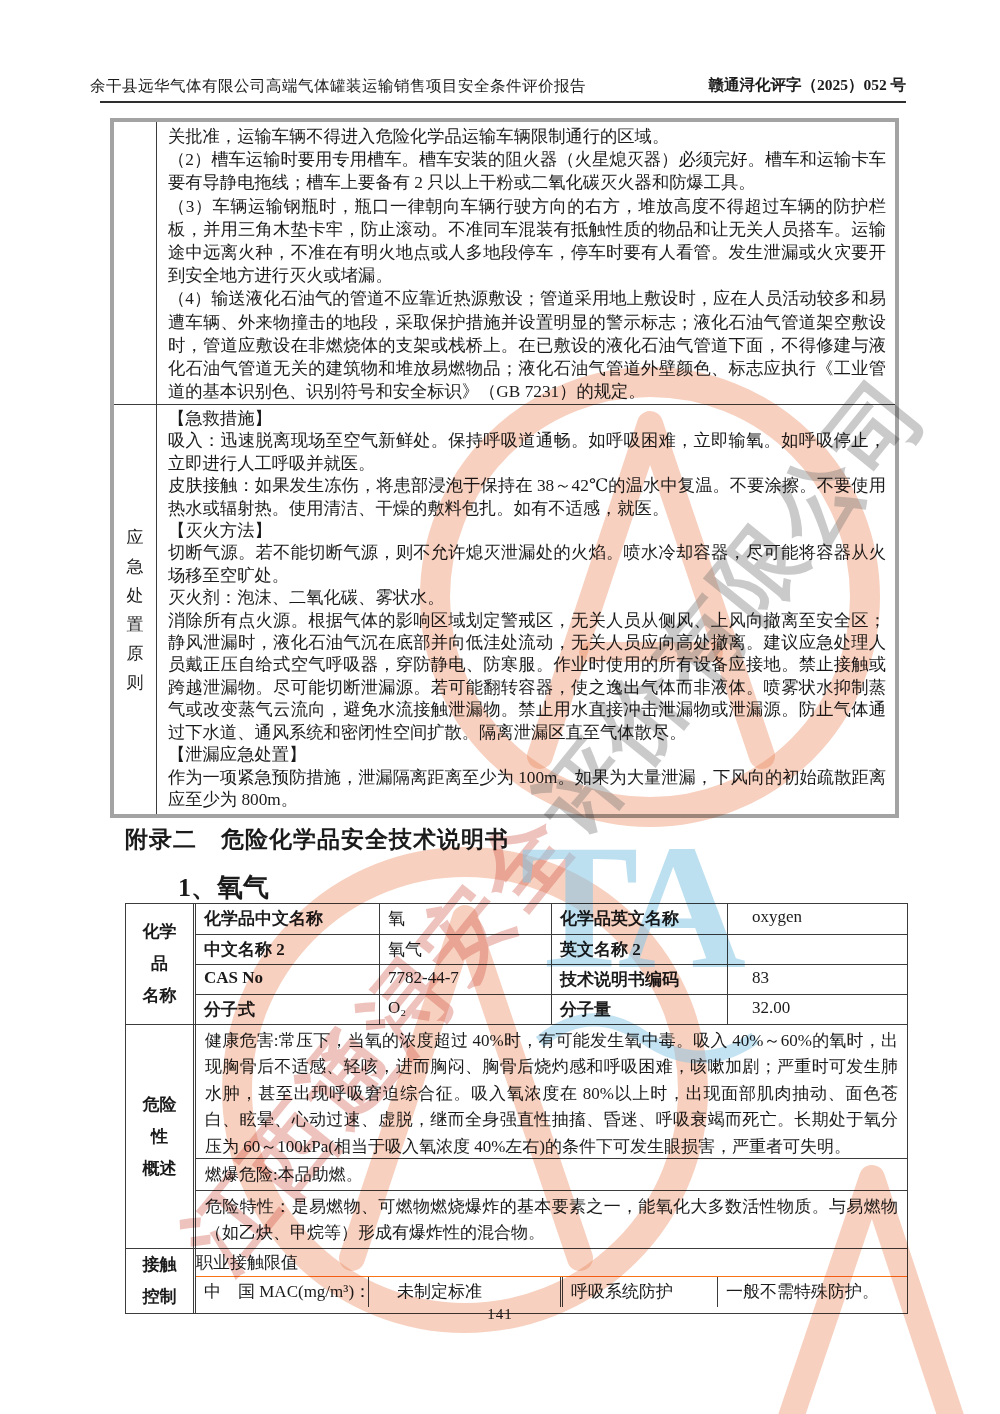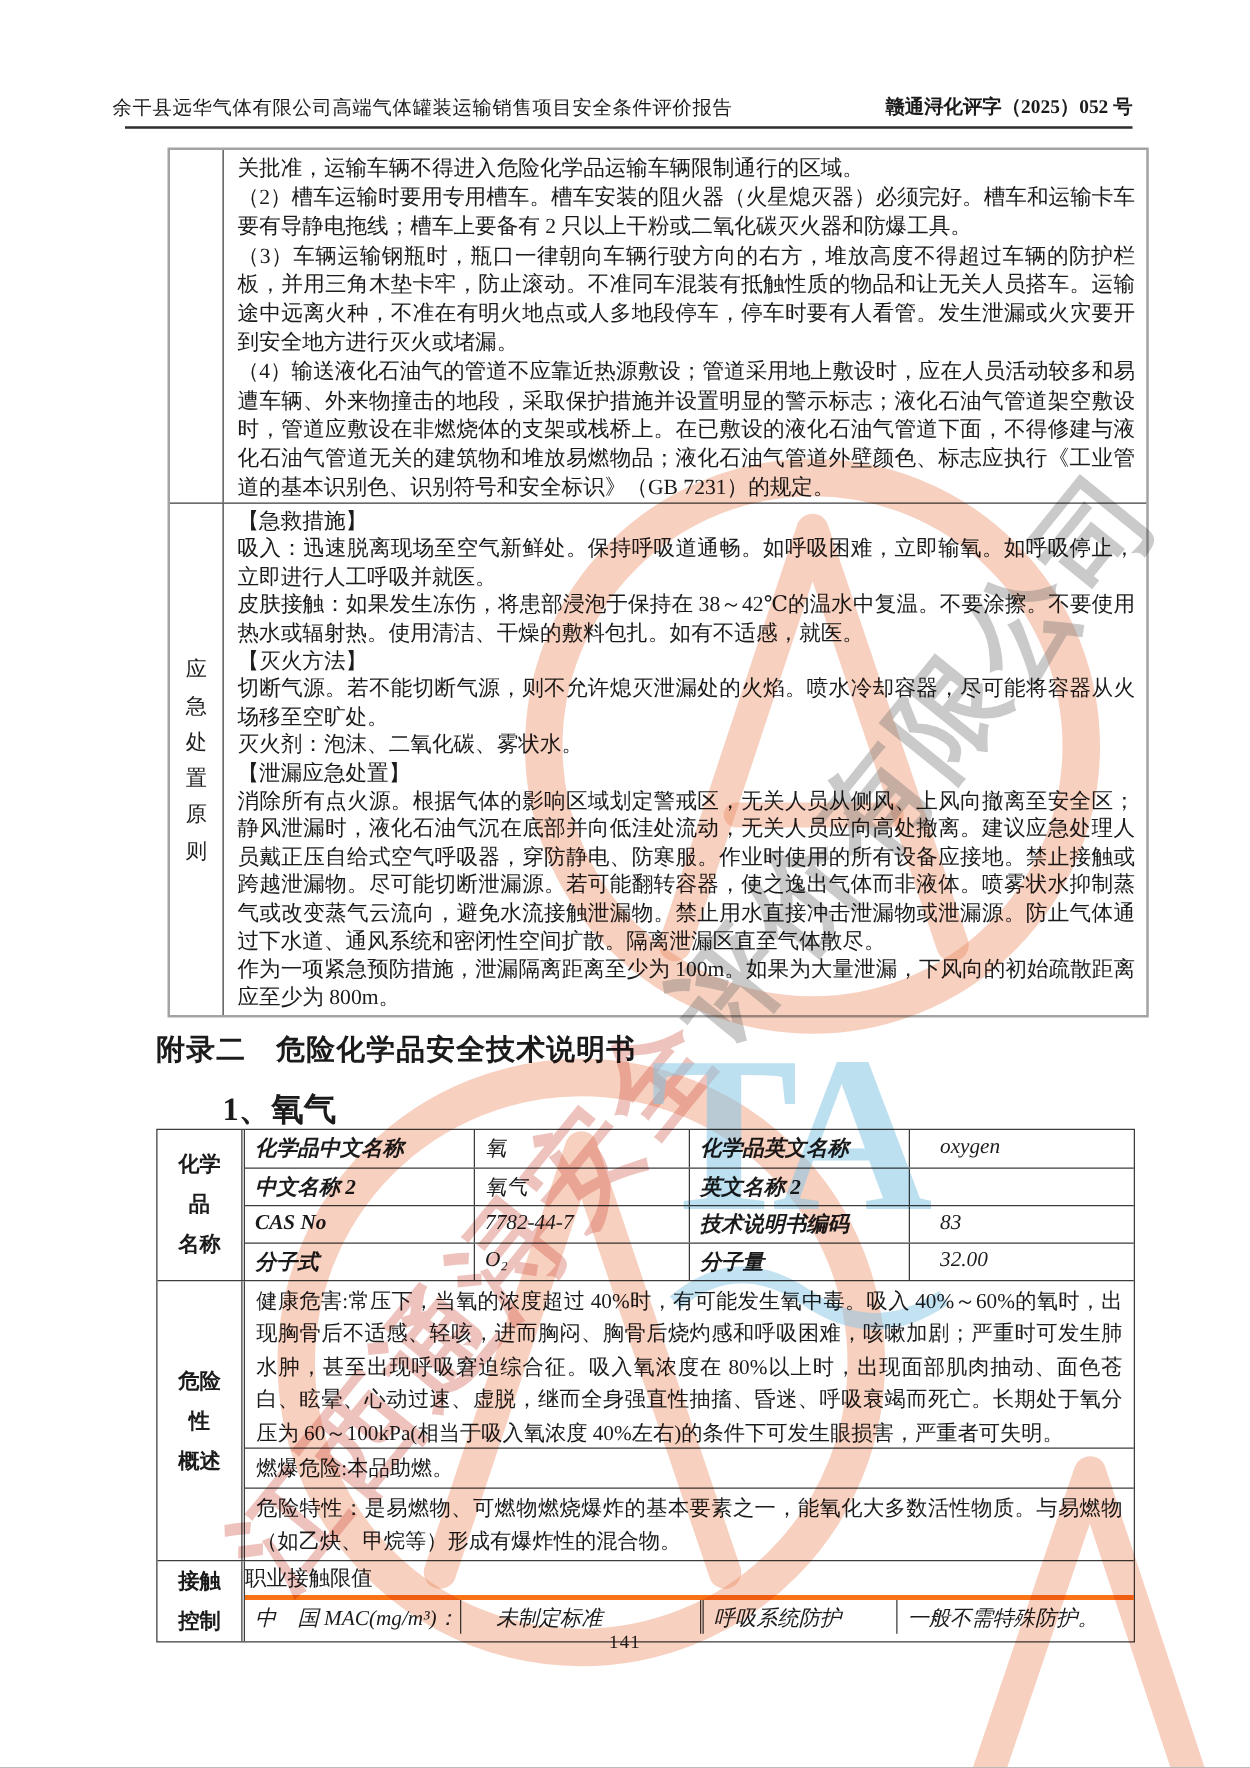--- a/index.html
+++ b/index.html
@@ -13,21 +13,21 @@
     color:#1b1b1b;
   }
   .abs{position:absolute;}
 
   
   .hdr-left{left:90px;top:76px;font-size:15.5px;letter-spacing:.5px;font-family:Liberation Serif, serif;}
   .hdr-right{right:94px;top:75px;font-size:15.5px;font-weight:bold;}
   .hdr-rule{left:100px;top:101px;width:806px;border-top:2px solid #2e2e2e;height:0;}
 
   
-  .t1{left:134px;top:118px;width:781px;border:2px solid #a3a3a3;background:transparent;}
+  .t1{left:110px;top:118px;width:781px;border:4px solid #a3a3a3;background:transparent;}
   .t1-row{display:flex;box-sizing:border-box;}
   .t1-row + .t1-row{border-top:1px solid #3c3c3c;}
   .t1-label{
     width:43px;flex:0 0 43px;border-right:1px solid #3c3c3c;box-sizing:border-box;
     display:flex;align-items:center;justify-content:center;text-align:center;
     font-size:17px;line-height:29px;white-space:pre-line;
   }
   .t1-body{flex:1;box-sizing:border-box;padding:3px 9px 0 11px;overflow:hidden;}
   .t1-body p{margin:0;font-size:17.3px;line-height:23.2px;text-align:justify;}
   .rowA{height:282px;}
@@ -43,33 +43,33 @@
   .t2-block{display:flex;box-sizing:border-box;}
   .t2-block + .t2-block{border-top:1px solid #3c3c3c;}
   .t2-label{
     width:70px;flex:0 0 70px;border-right:3px double #3c3c3c;box-sizing:border-box;
     display:flex;align-items:center;justify-content:center;text-align:center;
     font-size:17px;font-weight:bold;line-height:32px;white-space:pre-line;
   }
   .t2-body{flex:1;min-width:0;}
   .nrow{display:flex;height:30px;box-sizing:border-box;}
   .nrow + .nrow{border-top:1px solid #3c3c3c;}
-  .cell{box-sizing:border-box;padding:3px 6px 0 8px;font-size:17px;overflow:hidden;white-space:nowrap;font-style:italic;}
+  .cell{box-sizing:border-box;padding:3px 6px 0 8px;font-size:17px;overflow:hidden;white-space:nowrap;}
   .ck{font-weight:bold;}
   .nk1{width:183px;flex:0 0 183px;}
   .nv1{width:172px;flex:0 0 172px;border-left:1px solid #3c3c3c;}
   .nk2{width:176px;flex:0 0 176px;border-left:1px solid #3c3c3c;}
   .nv2{flex:1;border-left:1px solid #3c3c3c;padding-left:24px;}
   .hz{padding:3px 9px 2px 9px;font-size:17px;line-height:26.4px;text-align:justify;box-sizing:border-box;}
   .hz + .hz{border-top:1px solid #3c3c3c;}
   .hz-health{height:133px;}
   .hz-exp{height:32px;}
   .hz-char{height:58px;}
   .ex-title{height:27px;box-sizing:border-box;text-align:left;font-size:17px;padding-top:2px;}
-  .ex-row{display:flex;height:31px;border-top:4px solid #f97316;box-sizing:border-box;}
+  .ex-row{display:flex;height:31px;border-top:1px solid #f97316;box-sizing:border-box;}
   .m1{width:172px;flex:0 0 172px;}
   .m2{width:192px;flex:0 0 192px;border-left:1px solid #3c3c3c;padding-left:28px;}
   .m3{width:157px;flex:0 0 157px;border-left:3px double #3c3c3c;}
   .m4{flex:1;border-left:1px solid #3c3c3c;}
 
   
   .pageno{left:0;top:1306px;width:1000px;text-align:center;font-size:15px;letter-spacing:1px;}
 
   
   .wm{position:absolute;inset:0;pointer-events:none;mix-blend-mode:multiply;z-index:6;}
@@ -117,22 +117,22 @@
 置
 原
 则</div>
         <div class="t1-body">
           <p>【急救措施】</p>
           <p>吸入：迅速脱离现场至空气新鲜处。保持呼吸道通畅。如呼吸困难，立即输氧。如呼吸停止，立即进行人工呼吸并就医。</p>
           <p>皮肤接触：如果发生冻伤，将患部浸泡于保持在 38～42℃的温水中复温。不要涂擦。不要使用热水或辐射热。使用清洁、干燥的敷料包扎。如有不适感，就医。</p>
           <p>【灭火方法】</p>
           <p>切断气源。若不能切断气源，则不允许熄灭泄漏处的火焰。喷水冷却容器，尽可能将容器从火场移至空旷处。</p>
           <p>灭火剂：泡沫、二氧化碳、雾状水。</p>
+          <p>消除所有点火源。根据气体的影响区域划定警戒区，无关人员从侧风、上风向撤离至安全区；静风泄漏时，液化石油气沉在底部并向低洼处流动，无关人员应向高处撤离。建议应急处理人员戴正压自给式空气呼吸器，穿防静电、防寒服。作业时使用的所有设备应接地。禁止接触或跨越泄漏物。尽可能切断泄漏源。若可能翻转容器，使之逸出气体而非液体。喷雾状水抑制蒸气或改变蒸气云流向，避免水流接触泄漏物。禁止用水直接冲击泄漏物或泄漏源。防止气体通过下水道、通风系统和密闭性空间扩散。隔离泄漏区直至气体散尽。</p>
           <p>【泄漏应急处置】</p>
-          <p>消除所有点火源。根据气体的影响区域划定警戒区，无关人员从侧风、上风向撤离至安全区；静风泄漏时，液化石油气沉在底部并向低洼处流动，无关人员应向高处撤离。建议应急处理人员戴正压自给式空气呼吸器，穿防静电、防寒服。作业时使用的所有设备应接地。禁止接触或跨越泄漏物。尽可能切断泄漏源。若可能翻转容器，使之逸出气体而非液体。喷雾状水抑制蒸气或改变蒸气云流向，避免水流接触泄漏物。禁止用水直接冲击泄漏物或泄漏源。防止气体通过下水道、通风系统和密闭性空间扩散。隔离泄漏区直至气体散尽。</p>
           <p>作为一项紧急预防措施，泄漏隔离距离至少为 100m。如果为大量泄漏，下风向的初始疏散距离应至少为 800m。</p>
         </div>
       </div>
     </div>
 
     <div class="abs apx-title">附录二　危险化学品安全技术说明书</div>
     <div class="abs apx-item">1、氧气</div>
 
     <div class="abs t2">
 

